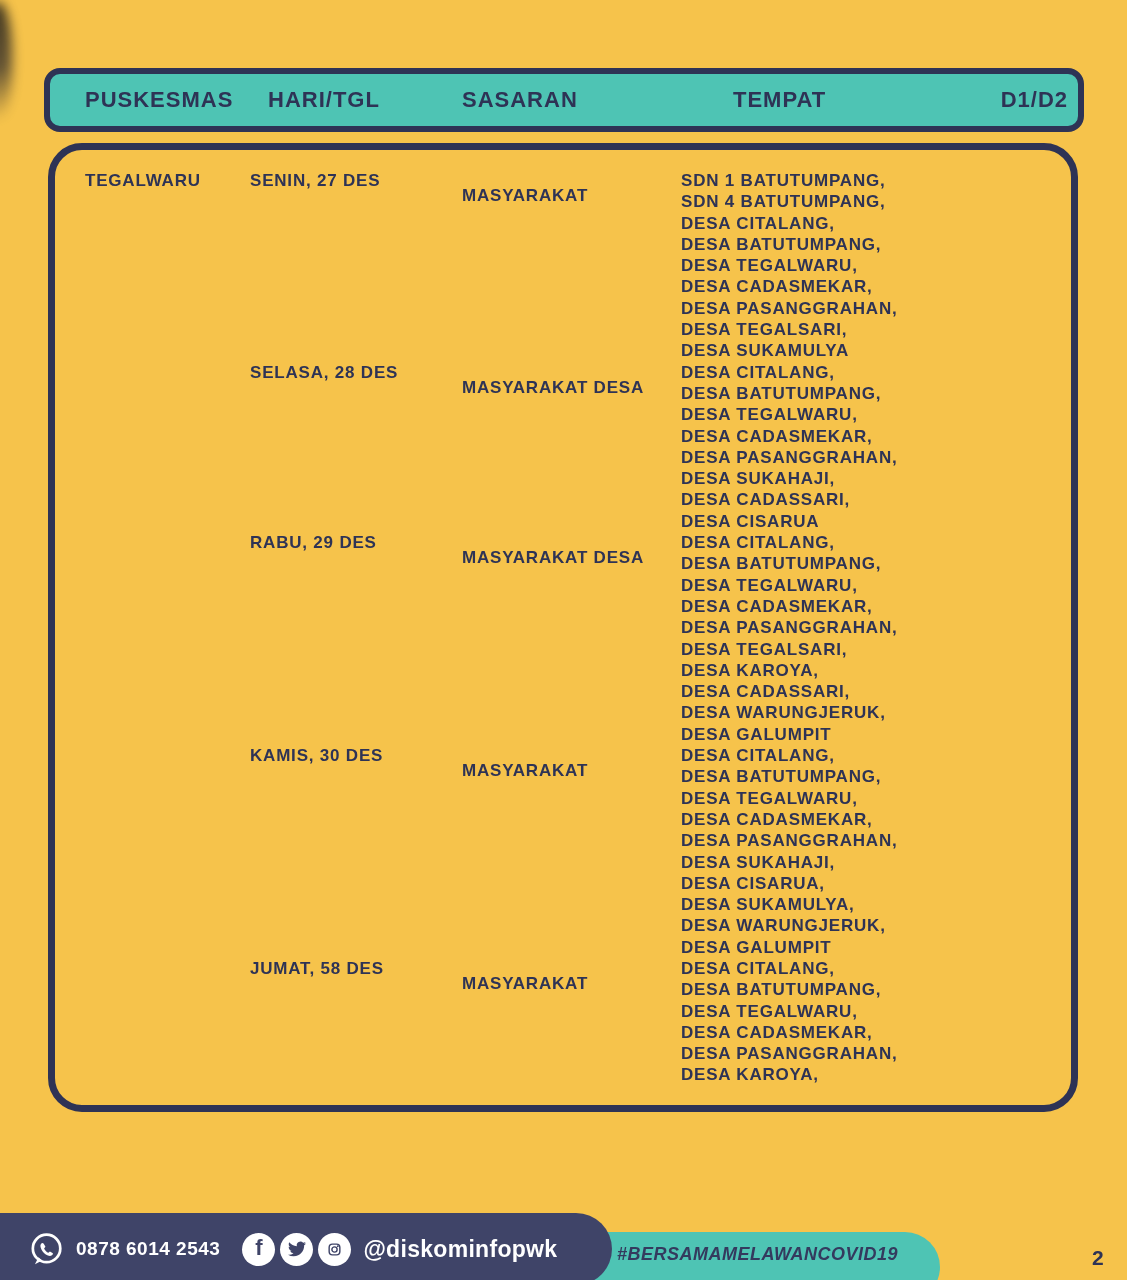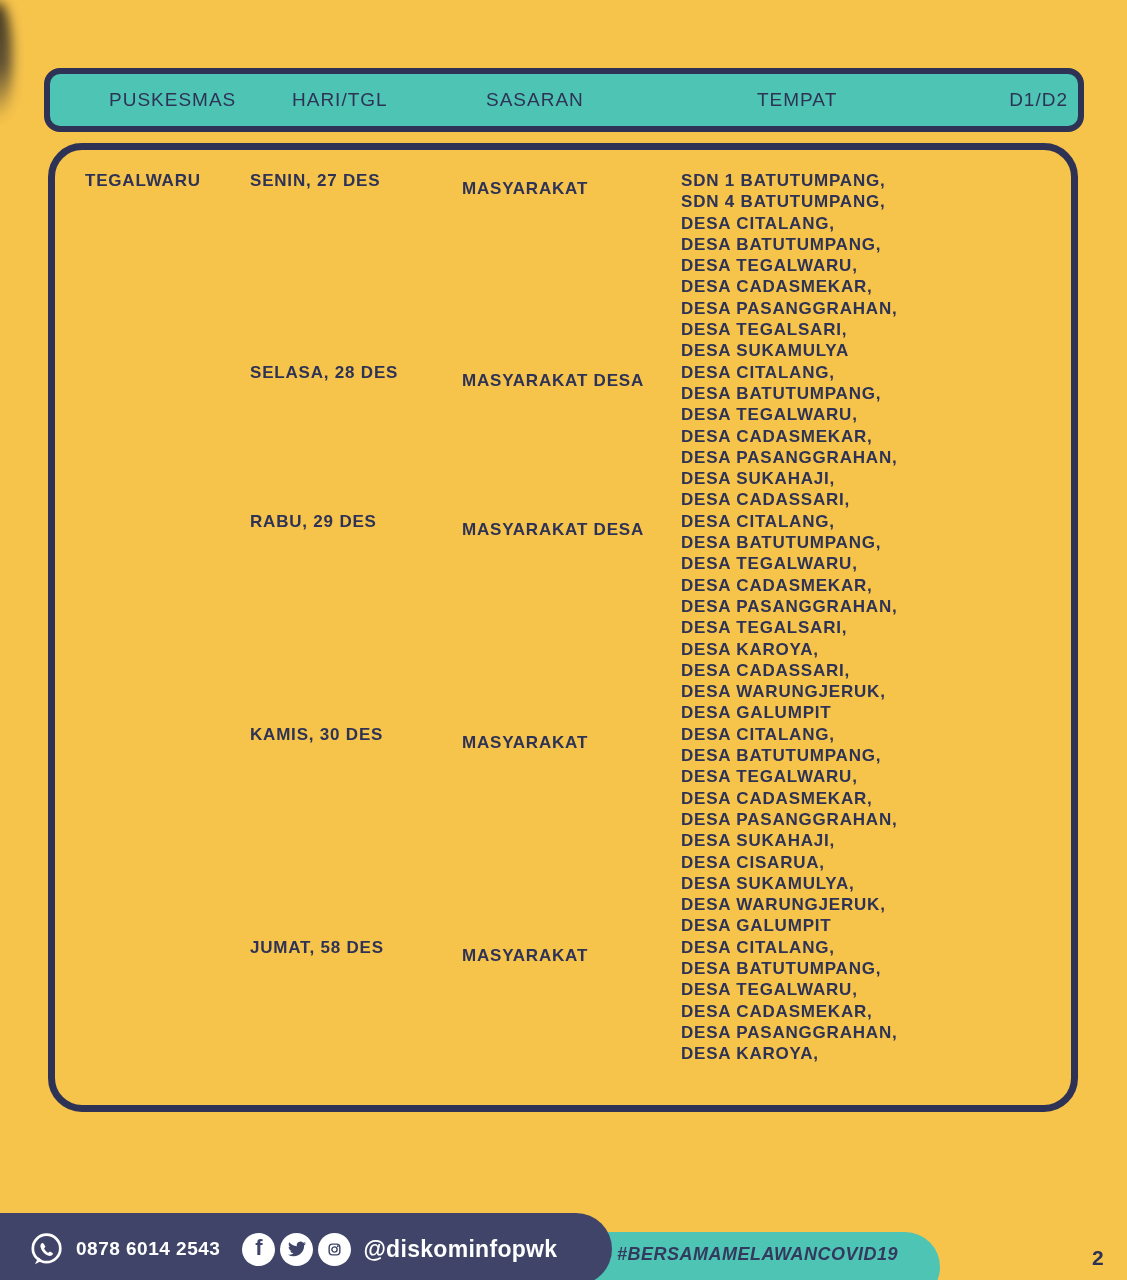--- a/index.html
+++ b/index.html
@@ -23,22 +23,22 @@
   .header-bar {
     position:absolute; left:44px; top:68px; width:1040px; height:64px;
     box-sizing:border-box;
     background:#4EC4B4;
     border:6px solid #2E3355;
     border-radius:16px;
     z-index:2;
   }
   .header-label {
     position:absolute; top:50%; transform:translateY(-50%);
-    font-weight:normal; font-size:19px; letter-spacing:1px;
-    color:#2E3355; white-space:nowrap;margin-left:24px;
+    font-weight:bold; font-size:22px; letter-spacing:1px;
+    color:#2E3355; white-space:nowrap;
   }
   .h-puskesmas { left:35px; }
   .h-hari     { left:218px; }
   .h-sasaran  { left:412px; }
   .h-tempat   { left:683px; }
   .h-d1d2     { right:10px; }
 
   
   .content-box {
     position:absolute; left:48px; top:143px; width:1030px; height:969px;
@@ -52,21 +52,21 @@
   .table-body {
     position:absolute; left:48px; top:170px; width:1030px; z-index:3;
   }
   .row { position:relative; }
   .cell {
     font-weight:bold; font-size:17px; letter-spacing:0.8px;
     line-height:21.3px; color:#2E3355; white-space:nowrap;
   }
   .col-puskesmas { position:absolute; top:0; left:37px; }
   .col-hari      { position:absolute; top:0; left:202px; }
-  .col-sasaran   { position:absolute; top:8px; left:414px; }
+  .col-sasaran   { position:absolute; top:15px; left:414px; }
   .col-tempat    { margin-left:633px; }
 
   
   .footer-teal {
     position:absolute; left:580px; top:1232px; width:360px; height:70px;
     background:#4EC4B4;
     border-radius:0 40px 40px 0;
     z-index:4;
   }
   .footer-navy {
@@ -140,20 +140,21 @@
       <div class="cell col-hari">SELASA, 28 DES</div>
       <div class="cell col-sasaran">MASYARAKAT DESA</div>
       <div class="cell col-tempat">
         <div>DESA CITALANG,</div>
         <div>DESA BATUTUMPANG,</div>
         <div>DESA TEGALWARU,</div>
         <div>DESA CADASMEKAR,</div>
         <div>DESA PASANGGRAHAN,</div>
         <div>DESA SUKAHAJI,</div>
         <div>DESA CADASSARI,</div>
+        <div>DESA CISARUA</div>
       </div>
     </div>
     <div class="row">
       <div class="cell col-hari">RABU, 29 DES</div>
       <div class="cell col-sasaran">MASYARAKAT DESA</div>
       <div class="cell col-tempat">
         <div>DESA CITALANG,</div>
         <div>DESA BATUTUMPANG,</div>
         <div>DESA TEGALWARU,</div>
         <div>DESA CADASMEKAR,</div>

